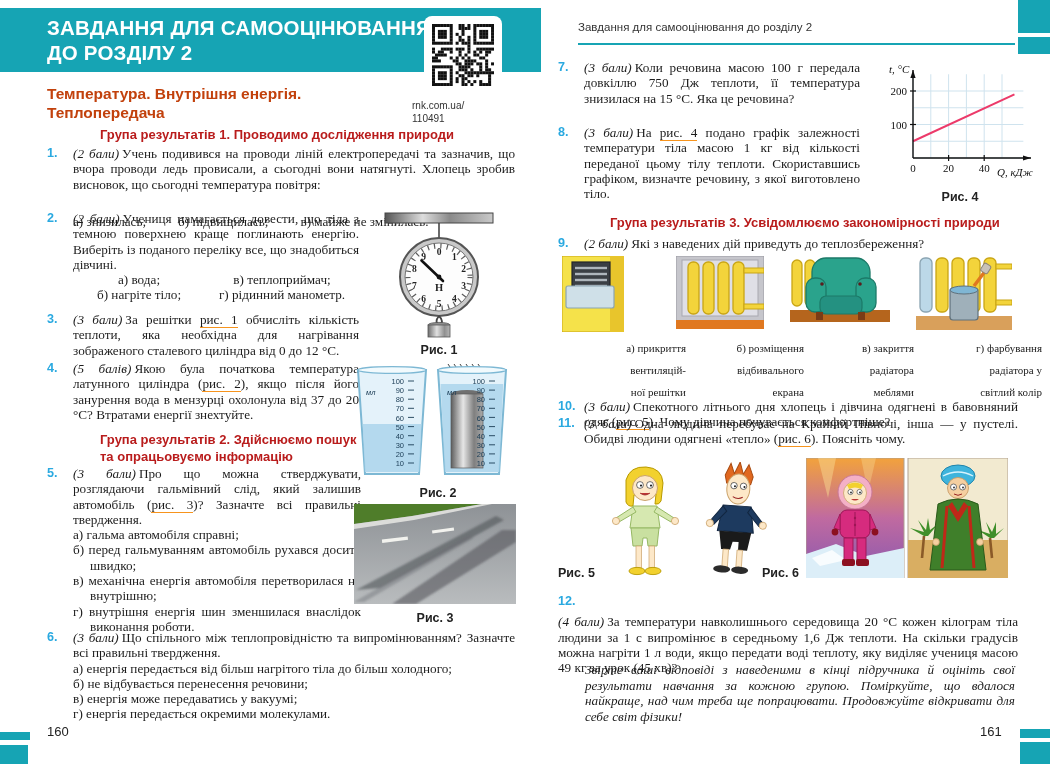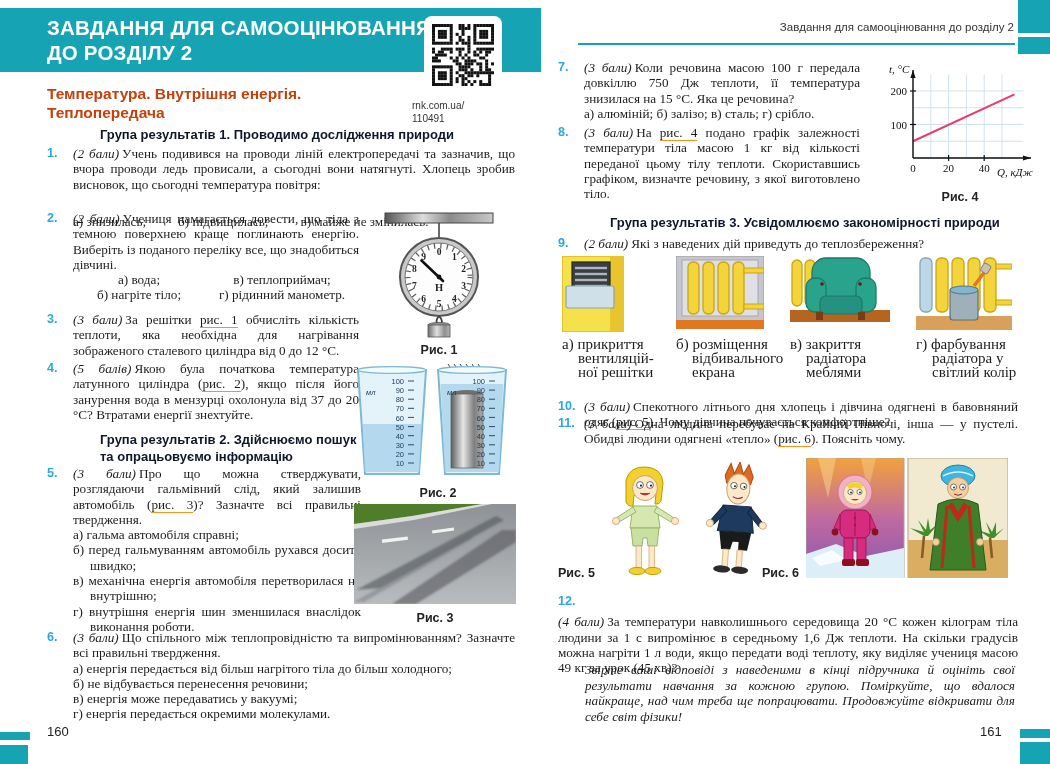--- a/index.html
+++ b/index.html
@@ -9,38 +9,38 @@
   
   .chapter-head{left:0;top:8px;width:541px;height:64px;background:#16a4b4;}
   .chapter-head .t{font-family:"Liberation Sans",sans-serif;font-weight:bold;color:#fff;
                    font-size:20.5px;line-height:25px;padding:7px 0 0 47px;letter-spacing:.2px;}
   .qr-box{left:424px;top:16px;width:78px;height:78px;background:#fff;border-radius:8px;}
   .qr-box svg{display:block;margin:8px auto 0 auto;}
   .qr-cap{left:412px;top:99px;width:102px;font-family:"Liberation Sans",sans-serif;
           font-size:10px;line-height:13px;color:#333;}
   .subtitle{left:47px;top:84px;font-family:"Liberation Sans",sans-serif;font-weight:bold;
             color:#c2410c;font-size:15.5px;line-height:19px;}
-  .group-h{font-family:"Liberation Sans",sans-serif;font-weight:bold;color:#0f172a;
+  .group-h{font-family:"Liberation Sans",sans-serif;font-weight:bold;color:#b91c1c;
            font-size:13px;line-height:16.5px;}
   
   .q{display:flex;gap:5px;font-size:13.2px;line-height:15.3px;text-align:justify;}
   .qnum{font-family:"Liberation Sans",sans-serif;font-weight:bold;color:#2aa9e0;
         width:21px;flex:none;font-size:12.6px;text-align:left;}
   .qbody{flex:1;}
   .pts{font-style:italic;margin-right:3px;}
   .fig-link{border-bottom:1.5px solid #f7941d;}
   .opts-inline{display:flex;gap:32px;text-align:left;margin-top:22px;}
   .opt-grid{display:grid;grid-template-columns:132px auto;text-align:center;}
   .opt-list div{padding-left:17px;text-indent:-17px;text-align:justify;}
   .fig-cap{font-family:"Liberation Sans",sans-serif;font-weight:bold;font-size:12.5px;color:#222;}
-  .run-head{font-family:"Liberation Sans",sans-serif;font-size:11.5px;color:#333;text-align:right;}
+  .run-head{font-family:"Liberation Sans",sans-serif;font-size:11.5px;color:#333;text-align:left;}
   .rule{background:#16a4b4;}
   .corner{background:#16a4b4;}
   .pagenum{font-family:"Liberation Sans",sans-serif;font-size:13px;color:#222;}
-  .pic-cap{font-size:15px;line-height:14px;white-space:pre-line;padding-left:16px;text-indent:-16px;}
+  .pic-cap{font-size:11px;line-height:22px;white-space:pre-line;padding-left:16px;text-indent:-16px;text-align:right;}
   .scale-col{font-family:"Liberation Sans",sans-serif;font-size:7.5px;line-height:9.15px;
              text-align:right;white-space:pre-line;color:#1a3c55;}
   .ml-lab{font-family:"Liberation Sans",sans-serif;font-size:7.5px;font-style:italic;color:#1a3c55;}
   .closing{font-style:italic;font-size:13.2px;line-height:15.6px;text-align:justify;}
 </style>
 </head>
 <body>
 
 <div class="sheet">
 
@@ -493,21 +493,20 @@
 
   <div class="abs run-head" style="left:578px;top:21px;width:436px;">Завдання для самооцінювання до розділу 2</div>
   <div class="abs rule" style="left:578px;top:43px;width:437px;height:2px;"></div>
   <div class="abs corner" style="left:1018px;top:0;width:32px;height:33px;"></div>
   <div class="abs corner" style="left:1018px;top:37px;width:32px;height:17px;"></div>
 
   <div class="abs q" style="left:558px;top:60px;width:302px;">
     <span class="qnum">7.</span>
     <div class="qbody">
       <span class="pts">(3 бали)</span><span>Коли речовина масою 100 г передала довкіллю 750 Дж теплоти, її температура знизилася на 15 °C. Яка це речовина?</span>
-      <div style="text-align:left;">а) алюміній; б) залізо; в) сталь; г) срібло.</div>
     </div>
   </div>
 
   <div class="abs q" style="left:558px;top:125px;width:302px;">
     <span class="qnum">8.</span>
     <div class="qbody">
       <span class="pts">(3 бали)</span><span>На </span><span class="fig-link">рис. 4</span><span> подано графік залежності температури тіла масою 1 кг від кількості переданої цьому тілу теплоти. Скориставшись графіком, визначте речовину, з якої виготовлено тіло.</span>
     </div>
   </div>
 

